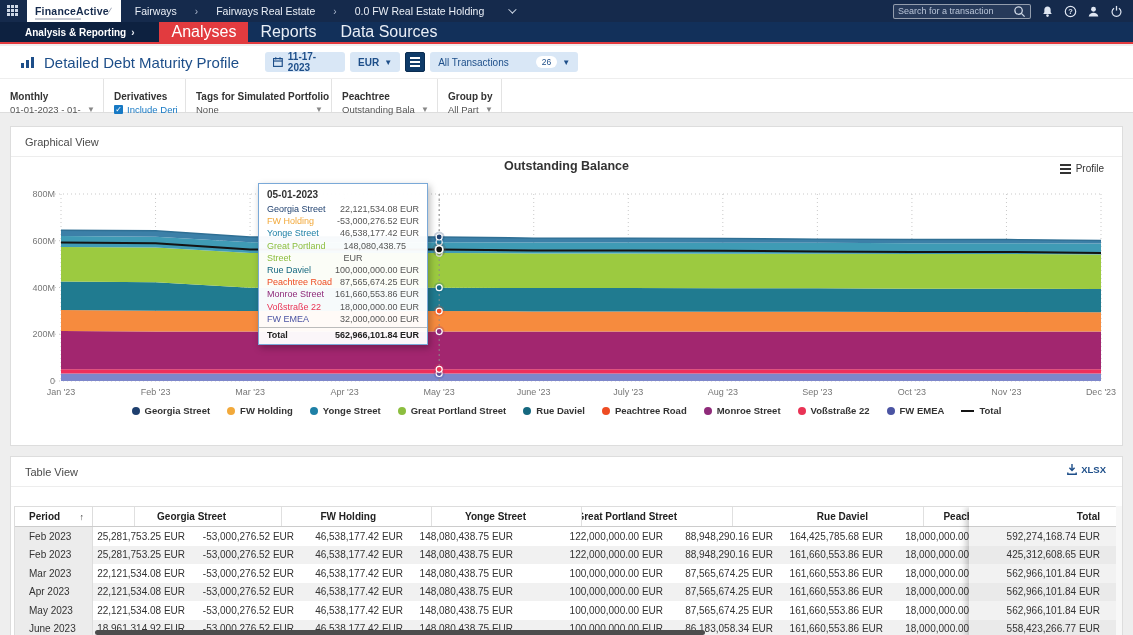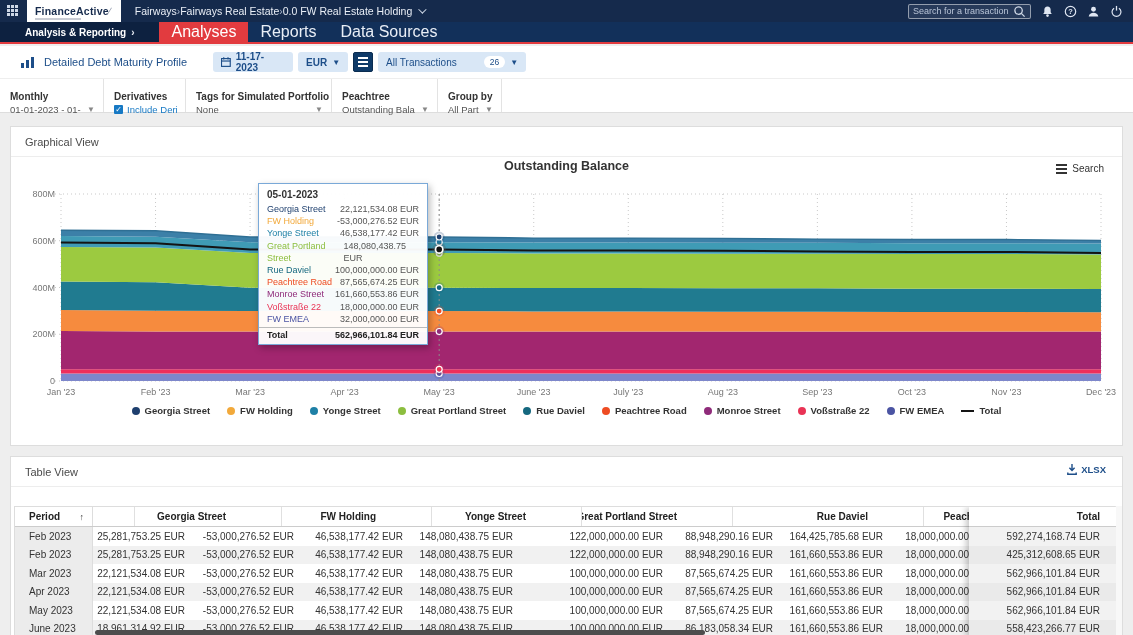--- a/index.html
+++ b/index.html
@@ -6,40 +6,40 @@
   html,body { width:1133px; height:635px; overflow:hidden; font-family:"Liberation Sans",sans-serif; background:#eeeeee; position:relative; }
 
   
   #topbar { position:absolute; left:0; top:0; width:1133px; height:22px; background:#152a4c; display:flex; align-items:center; }
   #apps-grid { width:12px; height:12px; margin-left:7px; display:grid; grid-template-columns:repeat(3,3px); grid-template-rows:repeat(3,3px); gap:1px; }
   #apps-grid i { background:#cfd8e6; display:block; }
   #logo-box { background:#fff; height:22px; margin-left:8px; padding:2px 10px 0 8px; display:flex; flex-direction:column; justify-content:center; }
   #logo-text { font-size:10.5px; font-weight:bold; color:#152a4c; letter-spacing:.2px; white-space:nowrap; }
   #logo-text .slash { color:#8a93a6; font-weight:normal; }
   #logo-tag { width:46px; height:2px; background:#c9ccd4; margin-top:1px; }
-  #breadcrumb { display:flex; align-items:center; margin-left:14px; color:#e9eef6; font-size:10.5px; gap:0; }
+  #breadcrumb { display:flex; align-items:center; margin-left:14px; color:#e9eef6; font-size:10.5px; gap:18px; }
   #breadcrumb .sep { color:#aab7cc; font-size:10px; }
   .chev-down { width:6px; height:6px; border-right:1.5px solid #cfd8e6; border-bottom:1.5px solid #cfd8e6; transform:rotate(45deg) translateY(-2px); display:inline-block; margin-left:6px; }
   #topbar-right { margin-left:auto; display:flex; align-items:center; gap:10px; padding-right:10px; }
-  #search-box { display:flex; align-items:center; width:123px; height:15px; border:1px solid rgba(255,255,255,.5); border-radius:2px; background:rgba(255,255,255,.08); padding:0 4px; }
+  #search-box { display:flex; align-items:center; width:138px; height:15px; border:1px solid rgba(255,255,255,.5); border-radius:2px; background:rgba(255,255,255,.08); padding:0 4px; }
   #search-box input { flex:1; background:transparent; border:0; outline:none; color:#dfe6f2; font-size:9px; font-family:"Liberation Sans",sans-serif; width:90px; }
   #search-box input::placeholder { color:#b9c5d8; }
   .tb-icon { width:13px; height:13px; display:block; }
 
   
   #navbar { position:absolute; left:0; top:22px; width:1133px; height:22px; background:#12305a; display:flex; align-items:stretch; border-bottom:2px solid #e23b3f; }
   #nav-section { background:#0d2140; color:#fff; font-size:10px; font-weight:bold; display:flex; align-items:center; padding:0 25px; gap:5px; }
   #nav-section .gt { font-weight:bold; color:#e9eef6; }
   .nav-tab { color:#e9eef6; font-size:16px; display:flex; align-items:center; padding:0 12px; cursor:pointer; }
   .nav-tab.active { background:#e23b3f; color:#fff; }
 
   
   #toolbar { position:absolute; left:0; top:46px; width:1133px; height:32px; background:#fff; display:flex; align-items:center; }
   #report-icon { margin-left:20px; }
-  #report-title { color:#1d4e89; font-size:11px; font-weight:500; margin-left:8px; white-space:nowrap; }
+  #report-title { color:#1d4e89; font-size:15px; font-weight:500; margin-left:8px; white-space:nowrap; }
   .lt-btn { background:#d9e7f6; color:#1d4e89; border-radius:3px; height:20px; display:flex; align-items:center; font-size:10px; font-weight:bold; padding:0 8px; gap:5px; cursor:pointer; }
   #date-btn { margin-left:26px; width:80px; }
   #cur-btn { margin-left:5px; }
   #list-btn { margin-left:5px; width:20px; height:20px; background:#0e3a68; border:1px solid #0a2c50; border-radius:2px; display:flex; align-items:center; justify-content:center; cursor:pointer; }
   #trans-btn { margin-left:5px; width:148px; font-weight:normal; }
   #trans-btn .lbl { font-weight:normal; }
   #count-badge { margin-left:auto; background:#fff; border-radius:8px; font-size:8.5px; padding:1px 6px; color:#1d4e89; }
   .caret { font-size:8px; color:#1d4e89; }
   .hamb { width:10px; display:flex; flex-direction:column; gap:2px; }
   .hamb i { display:block; height:2px; background:#fff; }
@@ -234,21 +234,21 @@
 
 <div id="graph-card" class="card">
   <div class="panel-title">Graphical View</div>
   <div id="chart-title">Outstanding Balance</div>
   <div id="export-btn">
     <span class="hamb-dark">
         <i></i>
         <i></i>
         <i></i>
       </span>
-    <span>Search</span>
+    <span>Profile</span>
   </div>
   <svg id="chart-svg" width="1111" height="252">
       <line x1="44" y1="228" x2="1090" y2="228" stroke="#c9c9c9" stroke-width="1" stroke-dasharray="1 3"></line>
       <text x="44" y="231" font-size="9" fill="#777" text-anchor="end" font-family="Liberation Sans, sans-serif">0</text>
       <line x1="44" y1="181.25" x2="1090" y2="181.25" stroke="#c9c9c9" stroke-width="1" stroke-dasharray="1 3"></line>
       <text x="44" y="184.25" font-size="9" fill="#777" text-anchor="end" font-family="Liberation Sans, sans-serif">200M</text>
       <line x1="44" y1="134.5" x2="1090" y2="134.5" stroke="#c9c9c9" stroke-width="1" stroke-dasharray="1 3"></line>
       <text x="44" y="137.5" font-size="9" fill="#777" text-anchor="end" font-family="Liberation Sans, sans-serif">400M</text>
       <line x1="44" y1="87.75" x2="1090" y2="87.75" stroke="#c9c9c9" stroke-width="1" stroke-dasharray="1 3"></line>
       <text x="44" y="90.75" font-size="9" fill="#777" text-anchor="end" font-family="Liberation Sans, sans-serif">600M</text>

